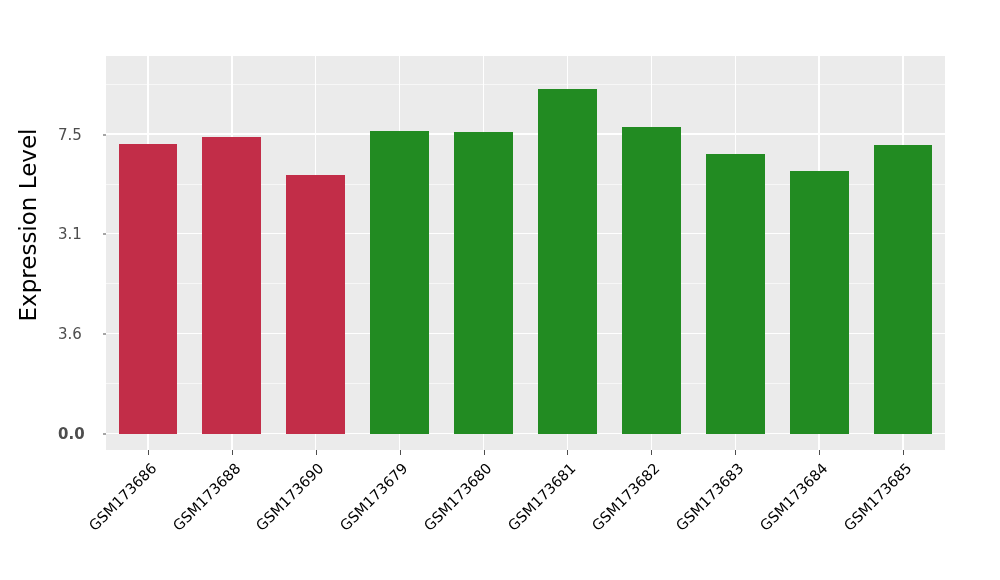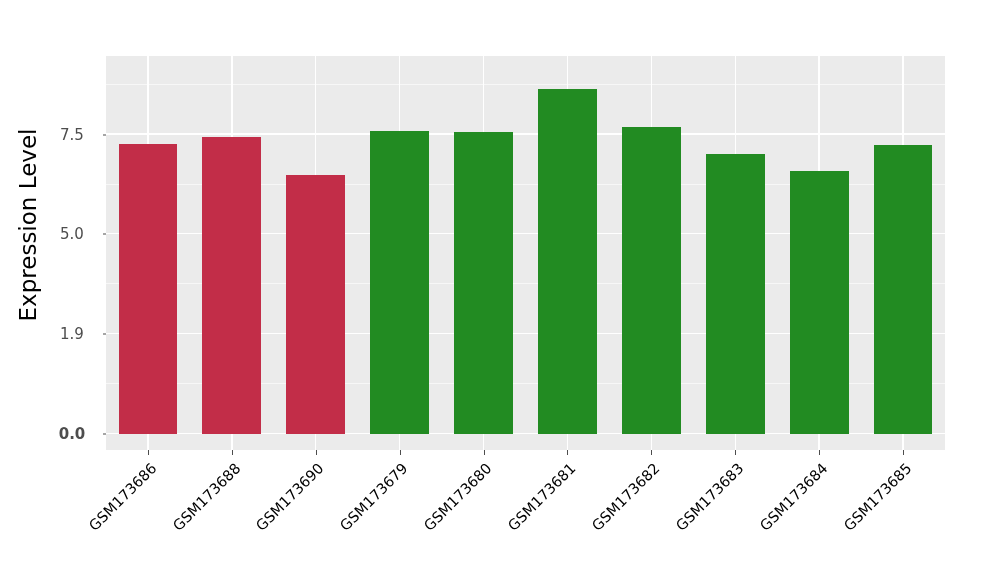--- a/index.html
+++ b/index.html
@@ -38,23 +38,23 @@
     transform: rotate(-90deg);
     white-space: nowrap;
     font-size: 23px;
     color: #000000;
     letter-spacing: 0px;
   }
 
   
   .y-tick-label {
     position: absolute;
-    right: 8px;
+    right: 0px;
     width: 44px;
-    text-align: center;
+    text-align: left;
     font-size: 15px;
     color: #4d4d4d;
     transform: translateY(-50%);
     white-space: nowrap;
   }
   #y-tick-labels {
     position: absolute;
     left: 56px;
     top: 0;
     width: 46px;
@@ -137,23 +137,23 @@
 
 <div id="chart-root">
 
   <div id="y-axis-title">
     <span>Expression Level</span>
   </div>
 
   <div id="y-tick-labels">
       <div class="y-tick-label" style="top: 434px; font-weight: bold;">0.0</div>
       <div class="y-tick-mark" style="top: 434px;"></div>
-      <div class="y-tick-label" style="top: 334.211px;">1.9</div>
+      <div class="y-tick-label" style="top: 334.211px;">3.6</div>
       <div class="y-tick-mark" style="top: 334.211px;"></div>
-      <div class="y-tick-label" style="top: 234.422px;">5.0</div>
+      <div class="y-tick-label" style="top: 234.422px;">3.1</div>
       <div class="y-tick-mark" style="top: 234.422px;"></div>
       <div class="y-tick-label" style="top: 134.634px;">7.5</div>
       <div class="y-tick-mark" style="top: 134.634px;"></div>
     </div>
 
   <div id="panel">
       <div class="grid-minor-h" style="bottom: 65.8944px;"></div>
       <div class="grid-minor-h" style="bottom: 165.683px;"></div>
       <div class="grid-minor-h" style="bottom: 265.472px;"></div>
       <div class="grid-minor-h" style="bottom: 365.261px;"></div>

